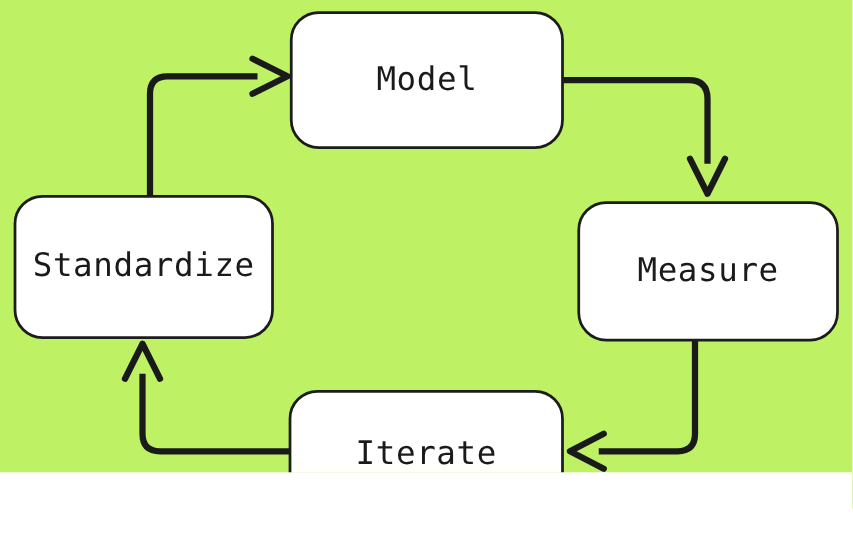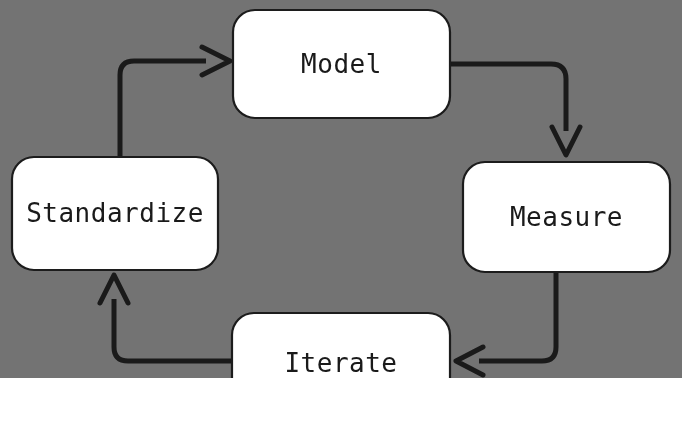--- a/index.html
+++ b/index.html
@@ -8,21 +8,21 @@
     padding: 0;
     background: #ffffff;
   }
   body {
     font-family: "DejaVu Sans Mono", "Liberation Mono", monospace;
   }
   #canvas {
     position: relative;
     width: 682px;
     height: 378px;
-    background: #737373;
+    background: #bef264;
     overflow: hidden;
   }
   #diagram-svg {
     position: absolute;
     top: 0;
     left: 0;
     width: 682px;
     height: 427px;
   }
   .node-box {

